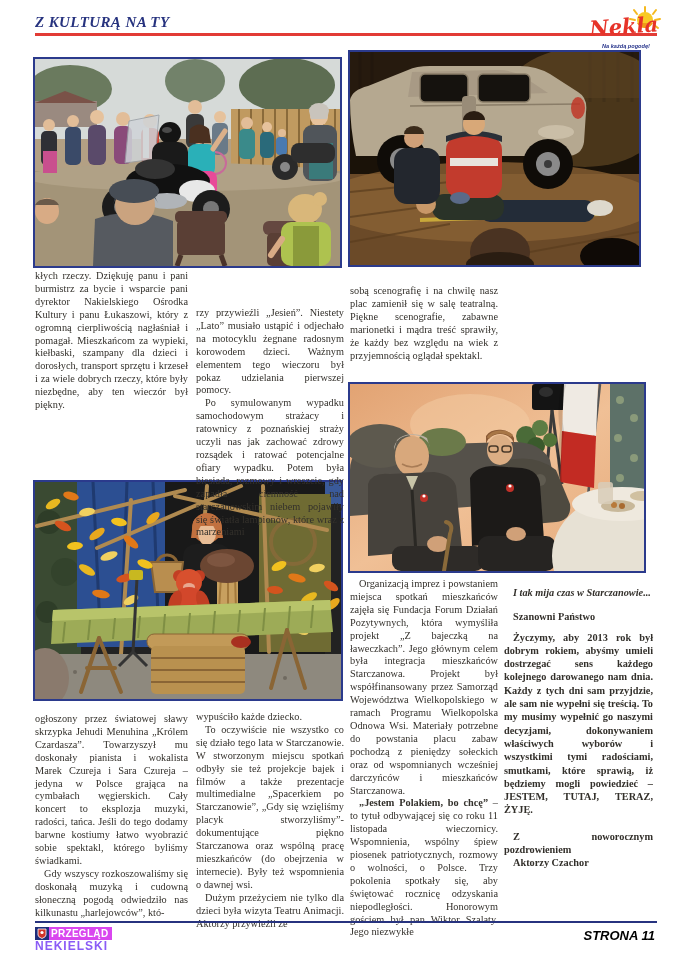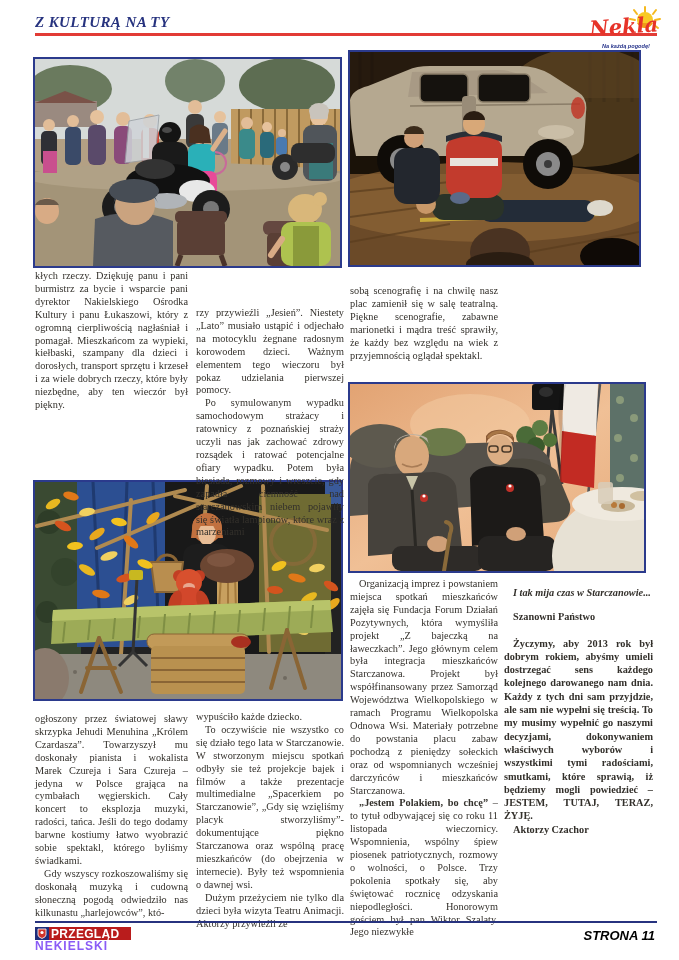--- a/index.html
+++ b/index.html
@@ -24,31 +24,31 @@
   .tcol p.indent{text-indent:9px;}
   #col1-top{left:35px;top:270px;width:153px;}
   #col2-top{left:196px;top:270px;width:148px;margin-top:37px;}
   #col3-top{left:350px;top:272px;width:148px;margin-top:13px;}
   #col4-top{left:504px;top:270px;width:149px;}
   #col3-mid{left:350px;top:578px;width:148px;}
   #col4-mid{left:504px;top:586px;width:149px;font-weight:bold;line-height:13.3px;}
   #col1-bot{left:35px;top:713px;width:153px;}
   #col2-bot{left:196px;top:711px;width:148px;}
   #col4-mid .lead-head{font-style:italic;margin-bottom:11px;text-indent:9px;}
-  #col4-mid .salutation{margin-bottom:13px;text-indent:9px;}
+  #col4-mid .salutation{margin-bottom:7px;text-indent:9px;}
   #col4-mid .sig{text-indent:9px;}
   #col4-mid p.gap{margin-top:13px;}
   
   .footer-rule{position:absolute;left:35px;top:921px;width:622px;height:2px;background:#27337f;}
   .footer-logo{position:absolute;left:35px;top:927px;font-family:"Liberation Sans",sans-serif;}
   .footer-logo .row{display:flex;align-items:stretch;height:13px;}
   .footer-logo .crest{width:14px;background:#1f2d7a;display:flex;align-items:center;
         justify-content:center;}
-  .footer-logo .brand-top{background:#b91c1c;color:#fff;font-size:12px;font-weight:bold;
-        padding:1px 12px 0 2px;letter-spacing:.3px;line-height:12px;}
+  .footer-logo .brand-top{background:#d946ef;color:#fff;font-size:10px;font-weight:bold;
+        padding:1px 4px 0 2px;letter-spacing:.3px;line-height:12px;}
   .footer-logo .brand-bottom{color:#8b5cf6;font-size:12px;font-weight:bold;
         letter-spacing:1px;line-height:13px;}
   .page-number{position:absolute;right:24px;top:928px;font-family:"Liberation Sans",sans-serif;
         font-size:13px;font-weight:bold;font-style:italic;color:#000000;}
 </style>
 </head>
 <body>
 
 <div id="page">
 
@@ -456,20 +456,21 @@
 
   <div id="col3-mid" class="tcol">
     <p class="indent">Organizacją imprez i powstaniem miejsca spotkań mieszkańców zajęła się Fundacja Forum Działań Pozytywnych, która wymyśliła projekt „Z bajeczką na ławeczkach”. Jego głównym celem była integracja mieszkańców Starczanowa. Projekt był współfinansowany przez Samorząd Województwa Wielkopolskiego w ramach Programu Wielkopolska Odnowa Wsi. Materiały potrzebne do powstania placu zabaw pochodzą z pieniędzy sołeckich oraz od wspomnianych wcześniej darczyńców i mieszkańców Starczanowa.</p>
     <p class="indent"><b>„Jestem Polakiem, bo chcę”</b><span> – to tytuł odbywającej się co roku 11 listopada wieczornicy. Wspomnienia, wspólny śpiew piosenek patriotycznych, rozmowy o wolności, o Polsce. Trzy pokolenia spotkały się, aby świętować rocznicę odzyskania niepodległości. Honorowym gościem był pan Wiktor Szalaty. Jego niezwykłe</span></p>
   </div>
 
   <div id="col4-mid" class="tcol">
     <p class="lead-head">I tak mija czas w Starczanowie...</p>
     <p class="salutation">Szanowni Państwo</p>
     <p class="indent">Życzymy, aby 2013 rok był dobrym rokiem, abyśmy umieli dostrzegać sens każdego kolejnego darowanego nam dnia. Każdy z tych dni sam przyjdzie, ale sam nie wypełni się treścią. To my musimy wypełnić go naszymi decyzjami, dokonywaniem właściwych wyborów i wszystkimi tymi radościami, smutkami, które sprawią, iż będziemy mogli powiedzieć – JESTEM, TUTAJ, TERAZ, ŻYJĘ.</p>
+    <p class="indent gap">Z noworocznym pozdrowieniem</p>
     <p class="sig">Aktorzy Czachor</p>
   </div>
 
   <div id="col2-bot" class="tcol">
     <p>wypuściło każde dziecko.</p>
     <p class="indent">To oczywiście nie wszystko co się działo tego lata w Starczanowie. W stworzonym miejscu spotkań odbyły sie też projekcje bajek i filmów a także prezentacje multimedialne „Spacerkiem po Starczanowie”, „Gdy się wzięliśmy placyk stworzyliśmy”- dokumentujące piękno Starczanowa oraz wspólną pracę mieszkańców (do obejrzenia w internecie). Były też wspomnienia o dawnej wsi.</p>
     <p class="indent">Dużym przeżyciem nie tylko dla dzieci była wizyta Teatru Animacji. Aktorzy przywieźli ze</p>
   </div>
 
   <div id="col1-bot" class="tcol">

